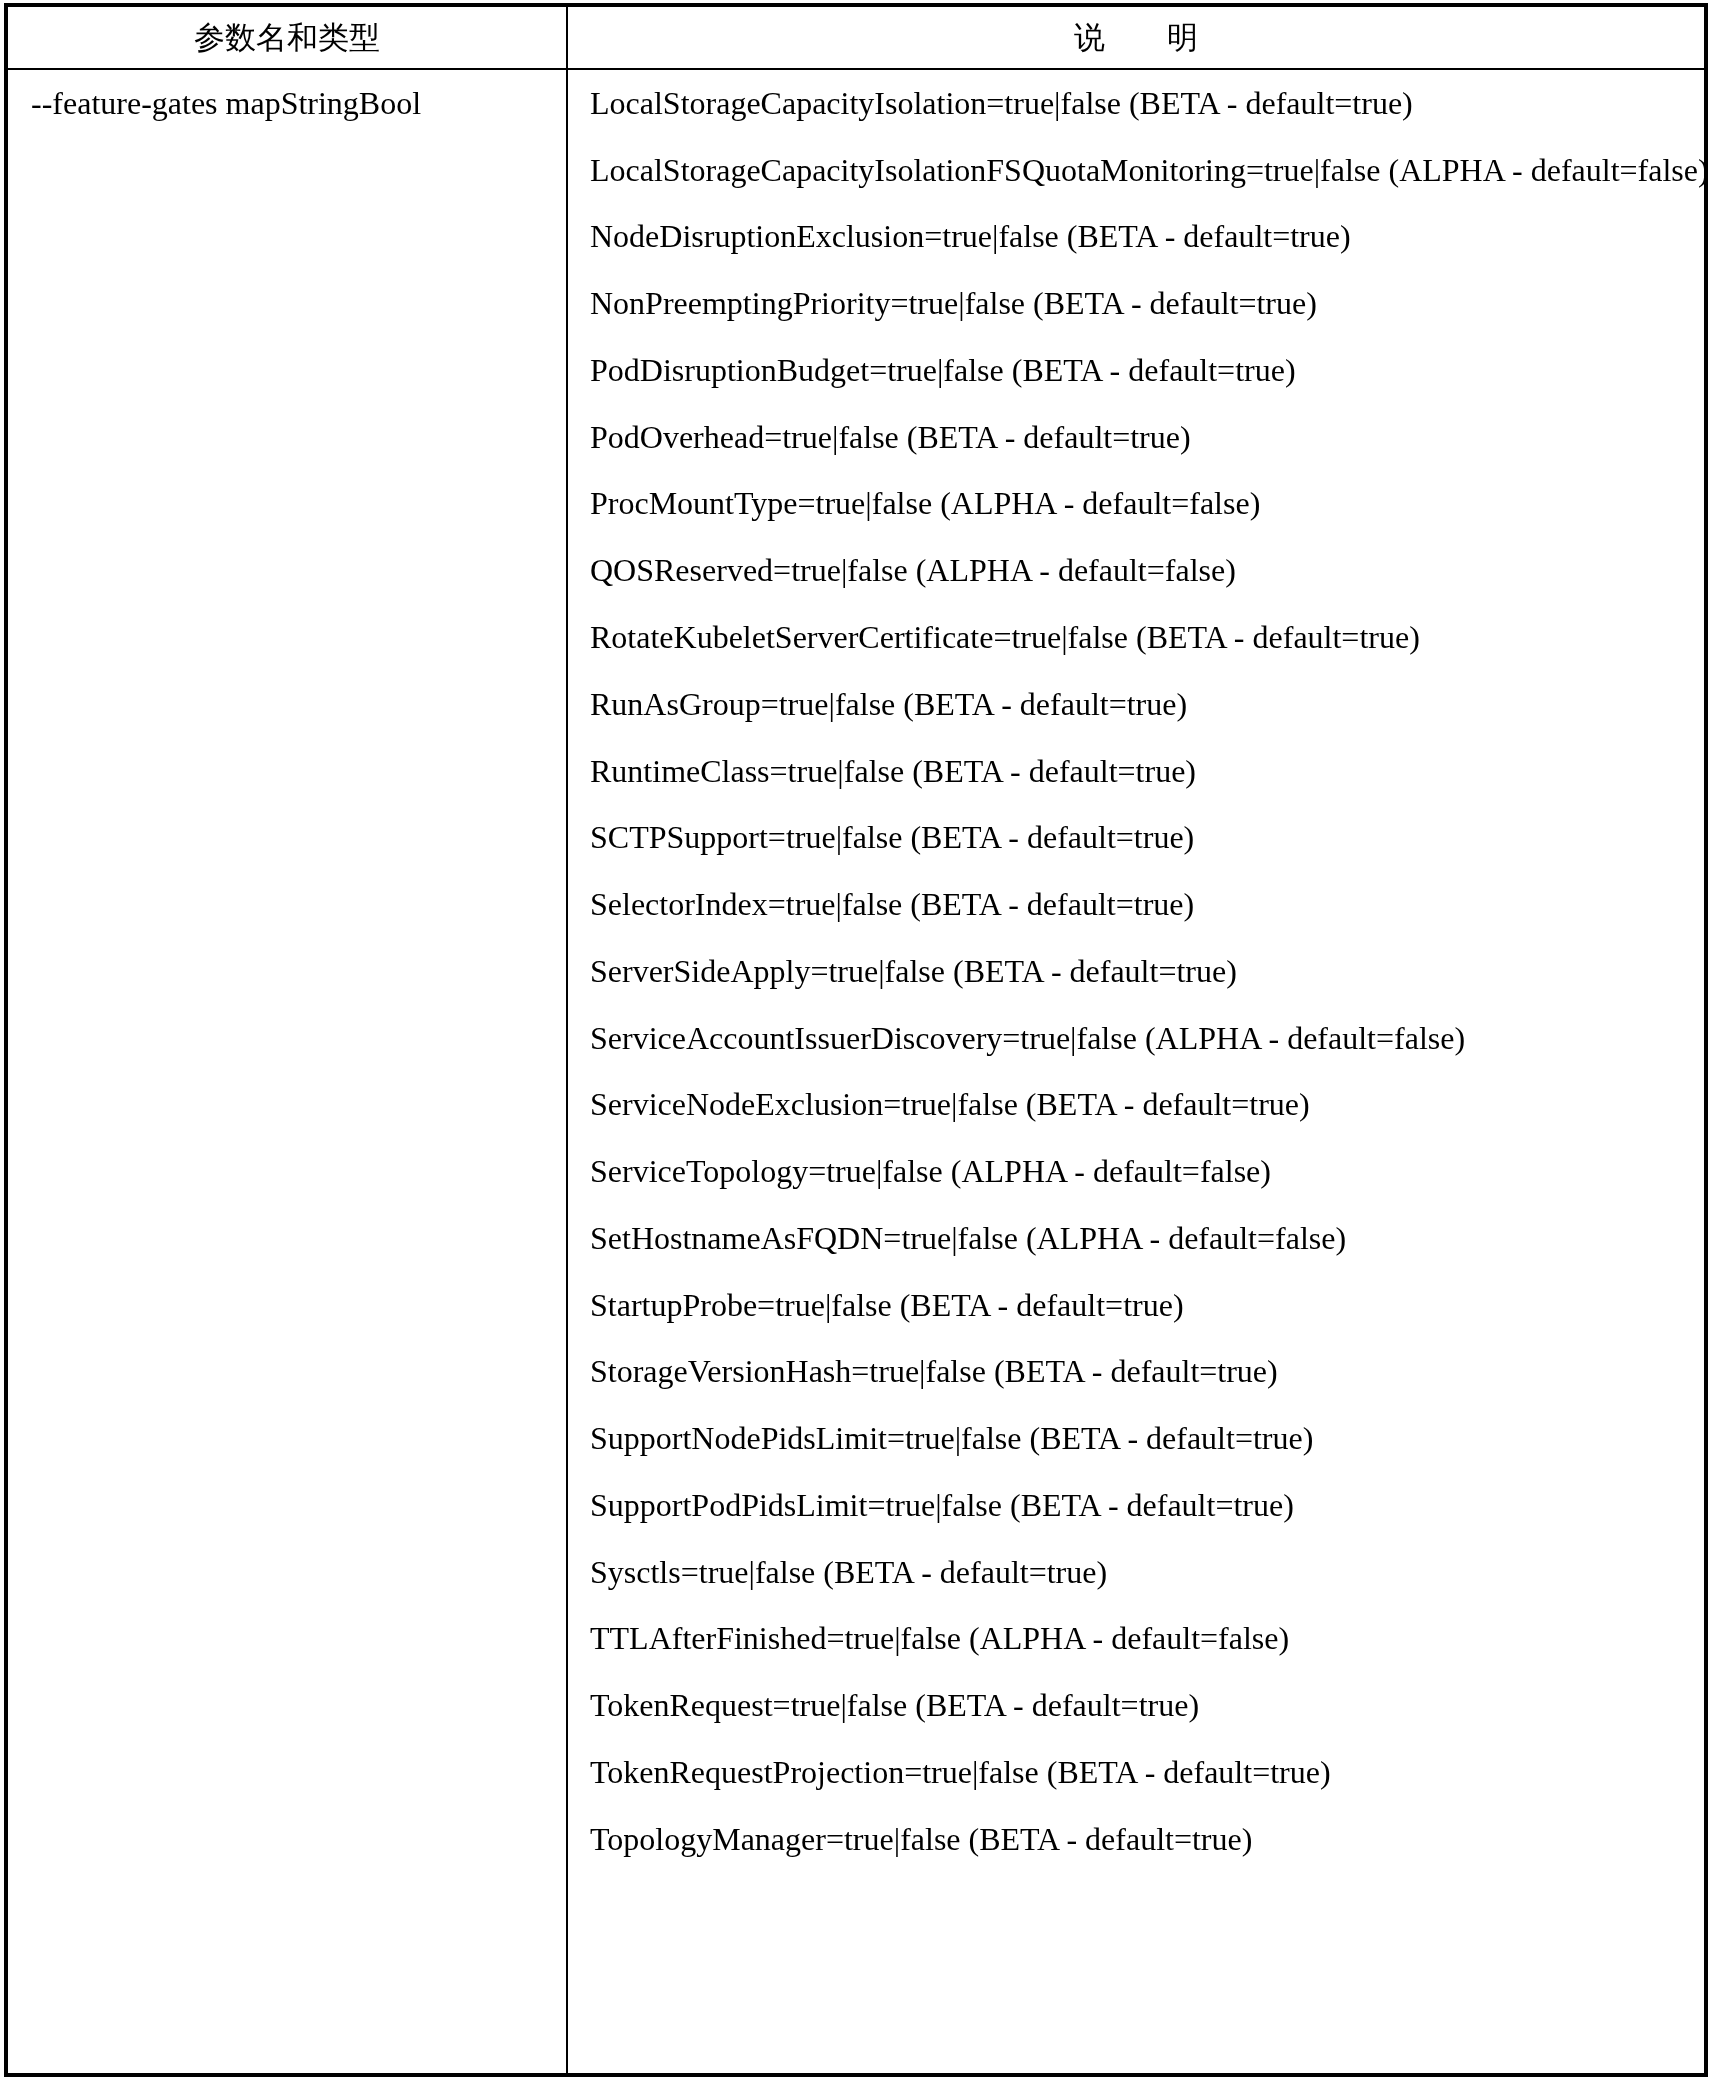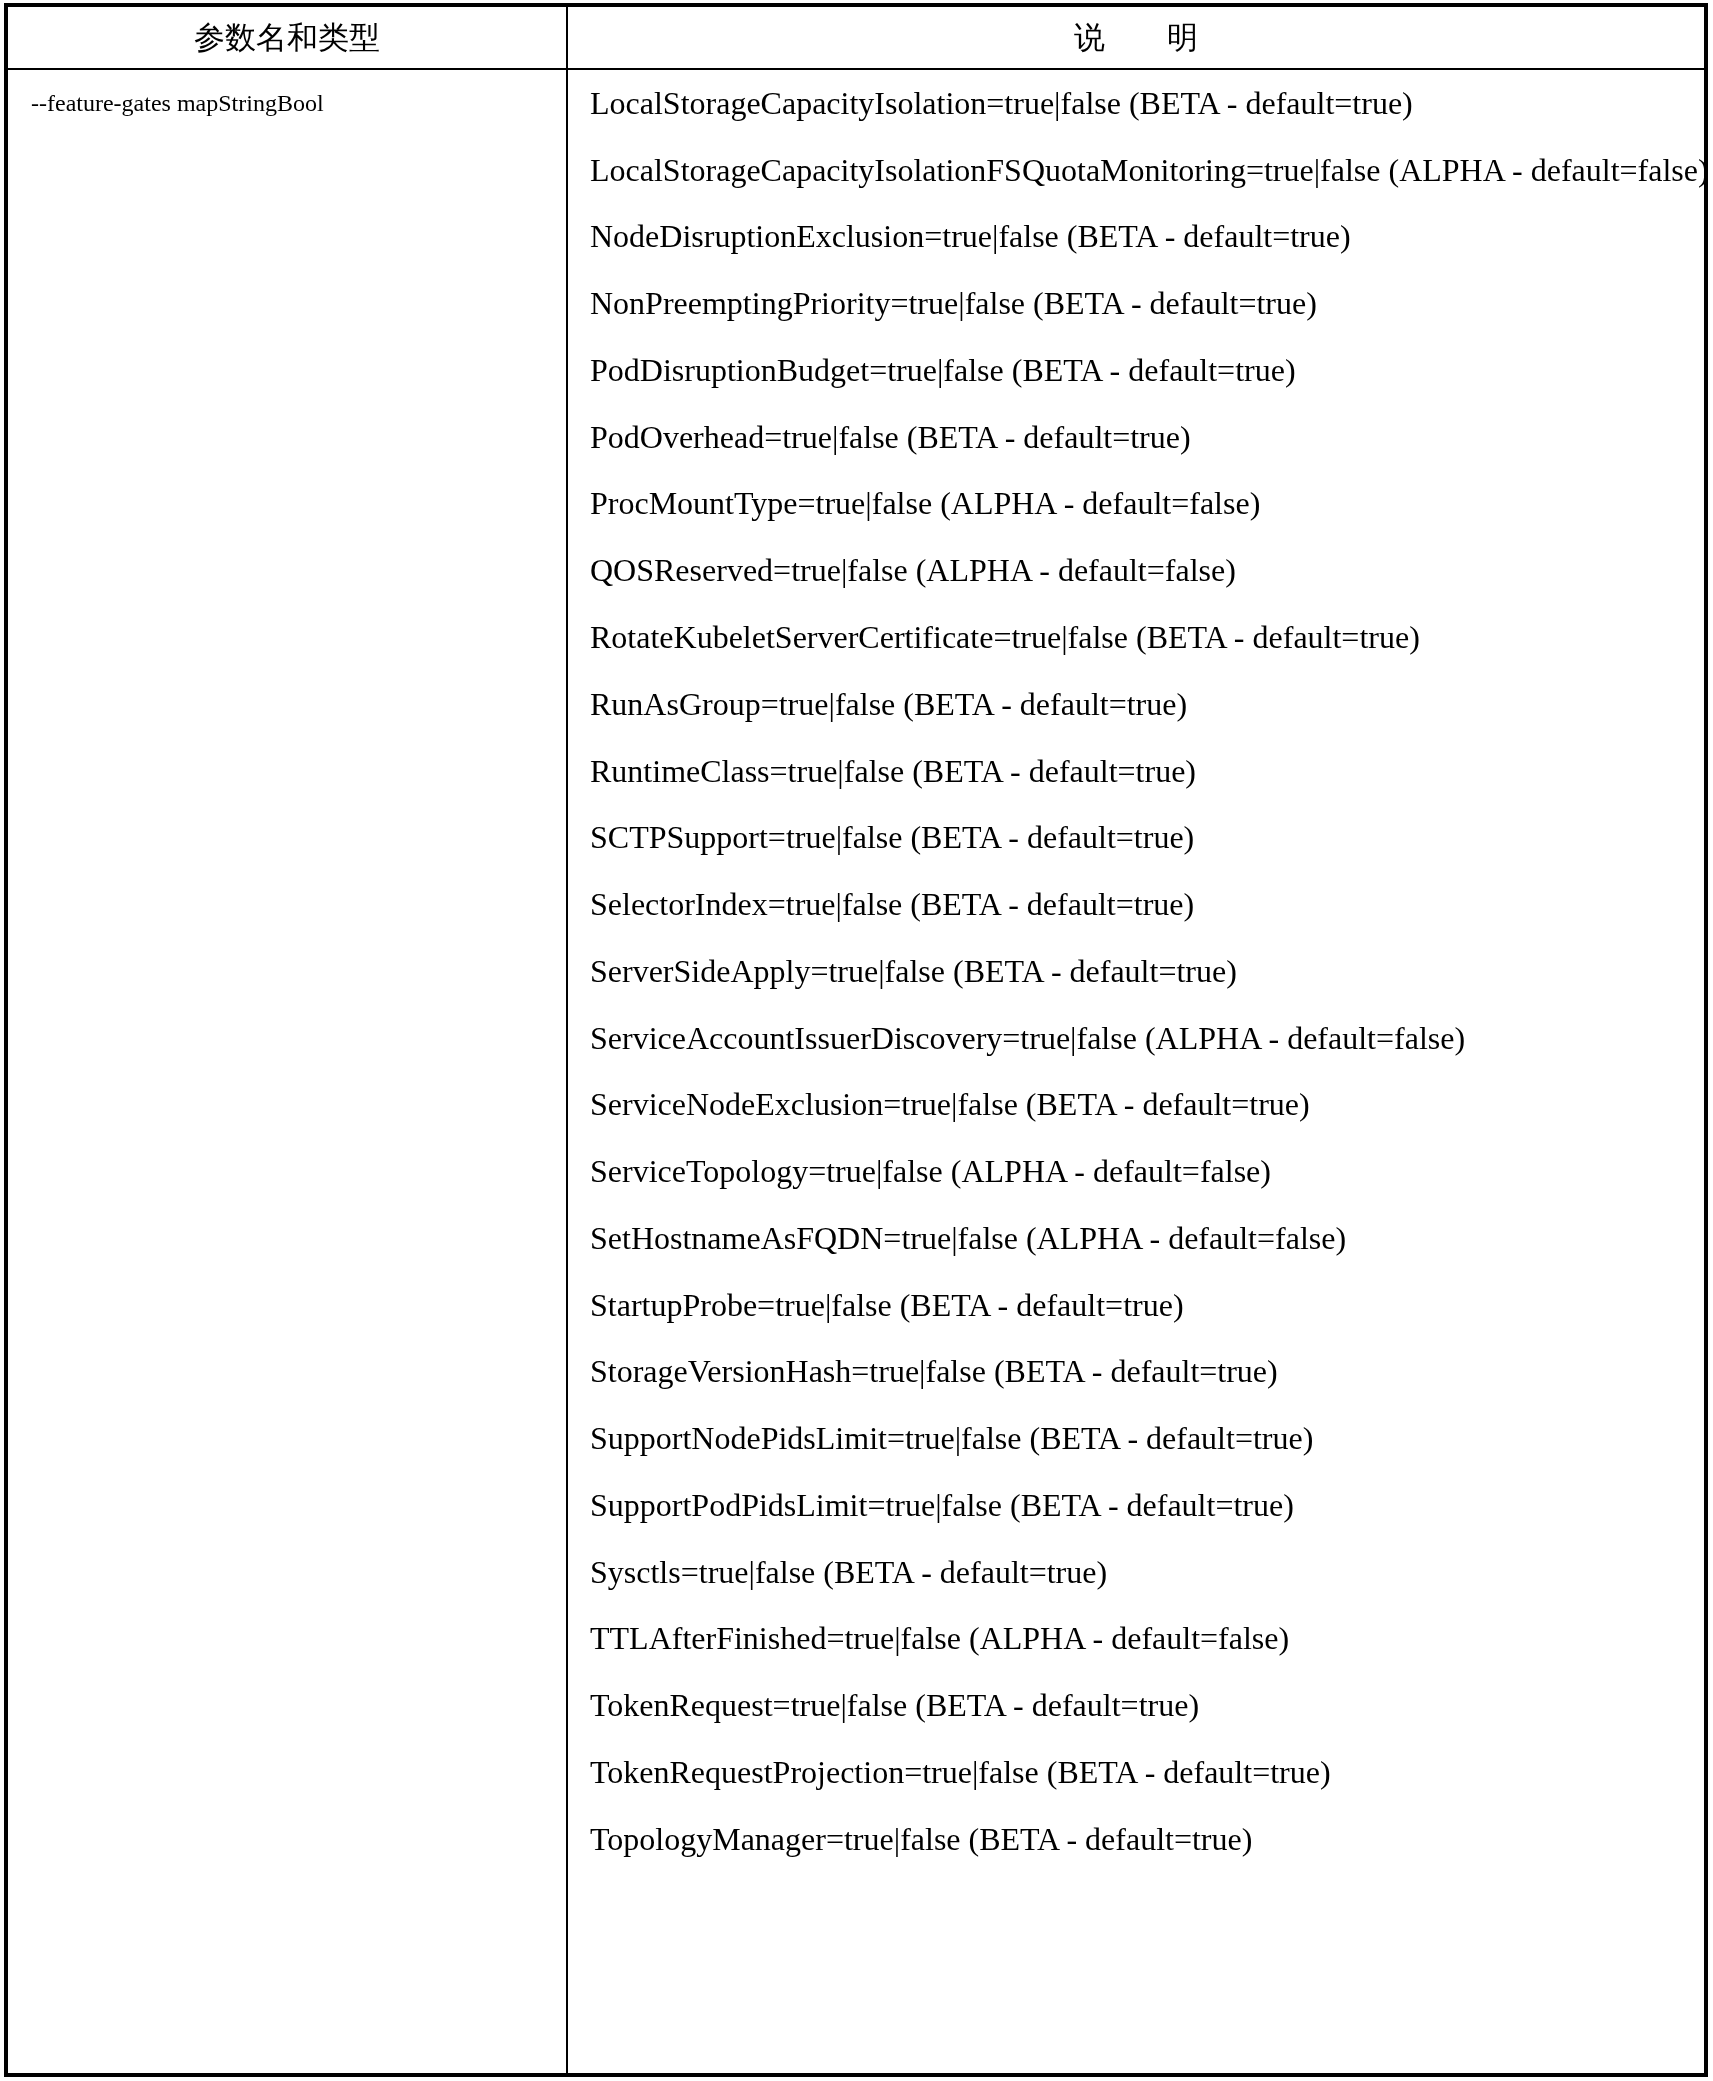--- a/index.html
+++ b/index.html
@@ -54,21 +54,21 @@
     font-family: "DejaVu Sans", "Liberation Sans", sans-serif;
     font-size: 31px;
     line-height: 1;
     white-space: pre;
   }
   .param-line {
     height: 66.77px;
     display: flex;
     align-items: center;
     padding-left: 23px;
-    font-size: 24px;
+    font-size: 32px;
     white-space: nowrap;
   }
   .desc-line {
     height: 66.77px;
     display: flex;
     align-items: center;
     padding-left: 22px;
     font-size: 32px;
     white-space: nowrap;
   }

